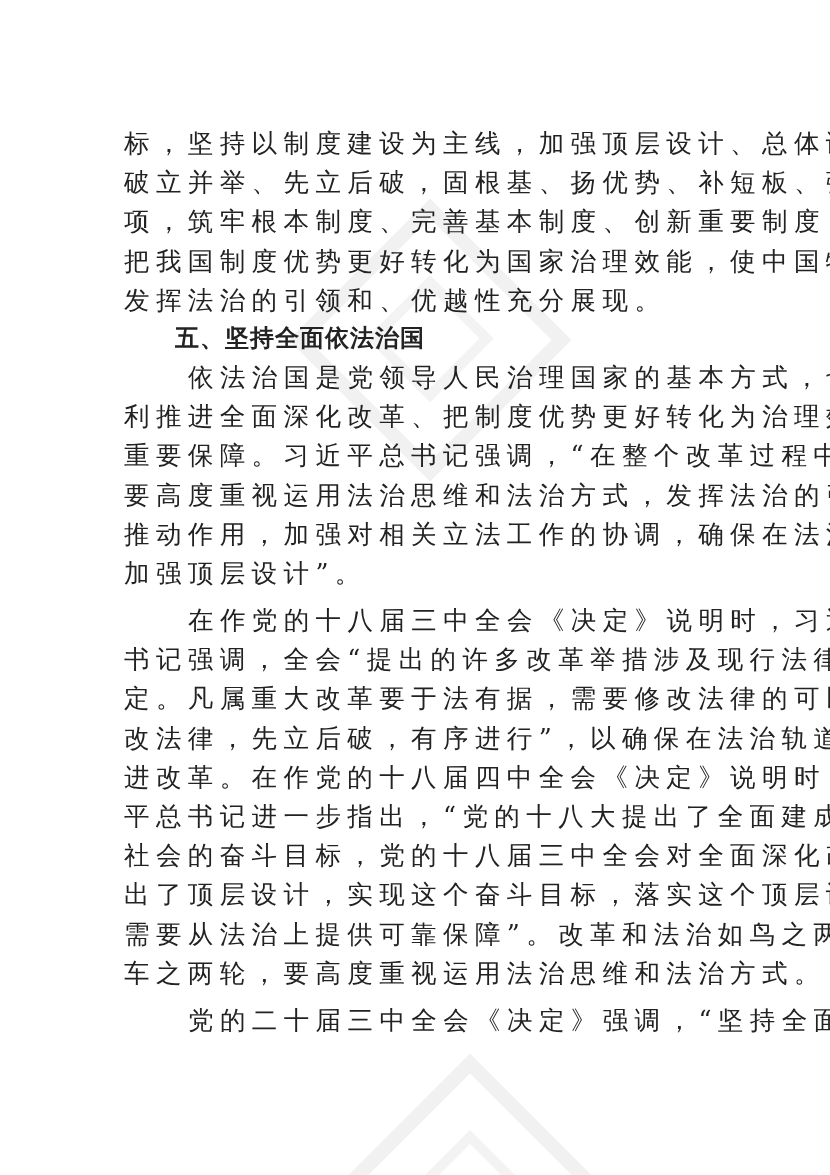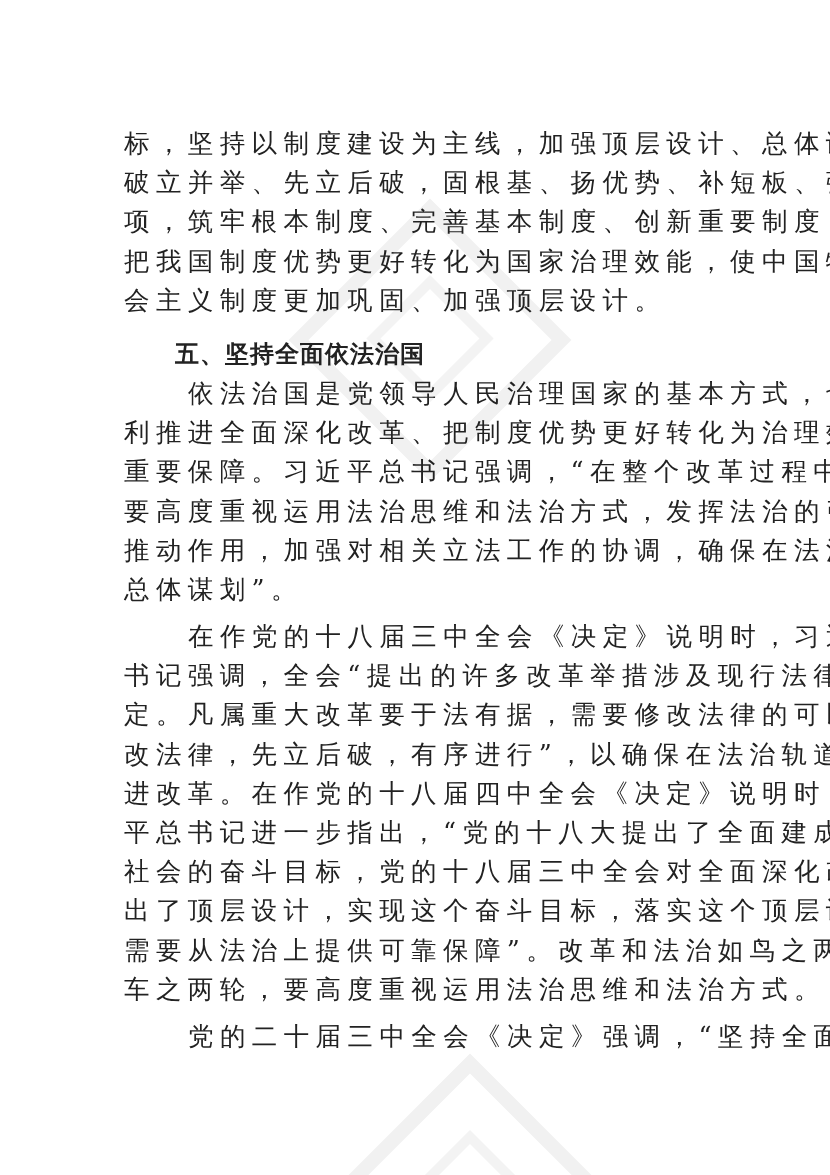--- a/index.html
+++ b/index.html
@@ -26,21 +26,21 @@
       letter-spacing: 6.4px;
       line-height: 39.2px;
     }
     .line { white-space: nowrap; height: 39.2px; }
     .para { margin: 0; }
     .para + .para { margin-top: 8px; }
     .indent { padding-left: 64px; }
     .heading {
       font-family: "DejaVu Sans", "Liberation Sans", sans-serif;
       font-weight: bold; font-size: 24px; letter-spacing: 1px;
-      padding-left: 51px; height: 36px; line-height: 36px; margin-top: 16px;
+      padding-left: 51px; height: 36px; line-height: 36px; margin-top: 0;
     }
   </style>
 </head>
 <body>
 
 <div class="page">
 
   <div class="watermark" style="left:330px; top:240px;">
     <div class="inner"></div>
   </div>
@@ -48,32 +48,32 @@
     <div class="inner"></div>
   </div>
 
   <div class="content">
 
     <div class="para">
       <div class="line">标，坚持以制度建设为主线，加强顶层设计、总体谋划，</div>
       <div class="line">破立并举、先立后破，固根基、扬优势、补短板、强弱</div>
       <div class="line">项，筑牢根本制度、完善基本制度、创新重要制度，不断</div>
       <div class="line">把我国制度优势更好转化为国家治理效能，使中国特色社</div>
-      <div class="line">会主义制度更加巩固、加强顶层设计。</div>
+      <div class="line">发挥法治的引领和、优越性充分展现。</div>
     </div>
 
     <div class="heading">五、坚持全面依法治国</div>
 
     <div class="para" style="margin-top:2px;">
       <div class="line indent">依法治国是党领导人民治理国家的基本方式，也是顺</div>
       <div class="line">利推进全面深化改革、把制度优势更好转化为治理效能的</div>
       <div class="line">重要保障。习近平总书记强调，“在整个改革过程中，都</div>
       <div class="line">要高度重视运用法治思维和法治方式，发挥法治的引领和</div>
       <div class="line">推动作用，加强对相关立法工作的协调，确保在法治轨道</div>
-      <div class="line">总体谋划”。</div>
+      <div class="line">加强顶层设计”。</div>
     </div>
 
     <div class="para">
       <div class="line indent">在作党的十八届三中全会《决定》说明时，习近平总</div>
       <div class="line">书记强调，全会“提出的许多改革举措涉及现行法律规</div>
       <div class="line">定。凡属重大改革要于法有据，需要修改法律的可以先修</div>
       <div class="line">改法律，先立后破，有序进行”，以确保在法治轨道上推</div>
       <div class="line">进改革。在作党的十八届四中全会《决定》说明时，习近</div>
       <div class="line">平总书记进一步指出，“党的十八大提出了全面建成小康</div>
       <div class="line">社会的奋斗目标，党的十八届三中全会对全面深化改革作</div>

